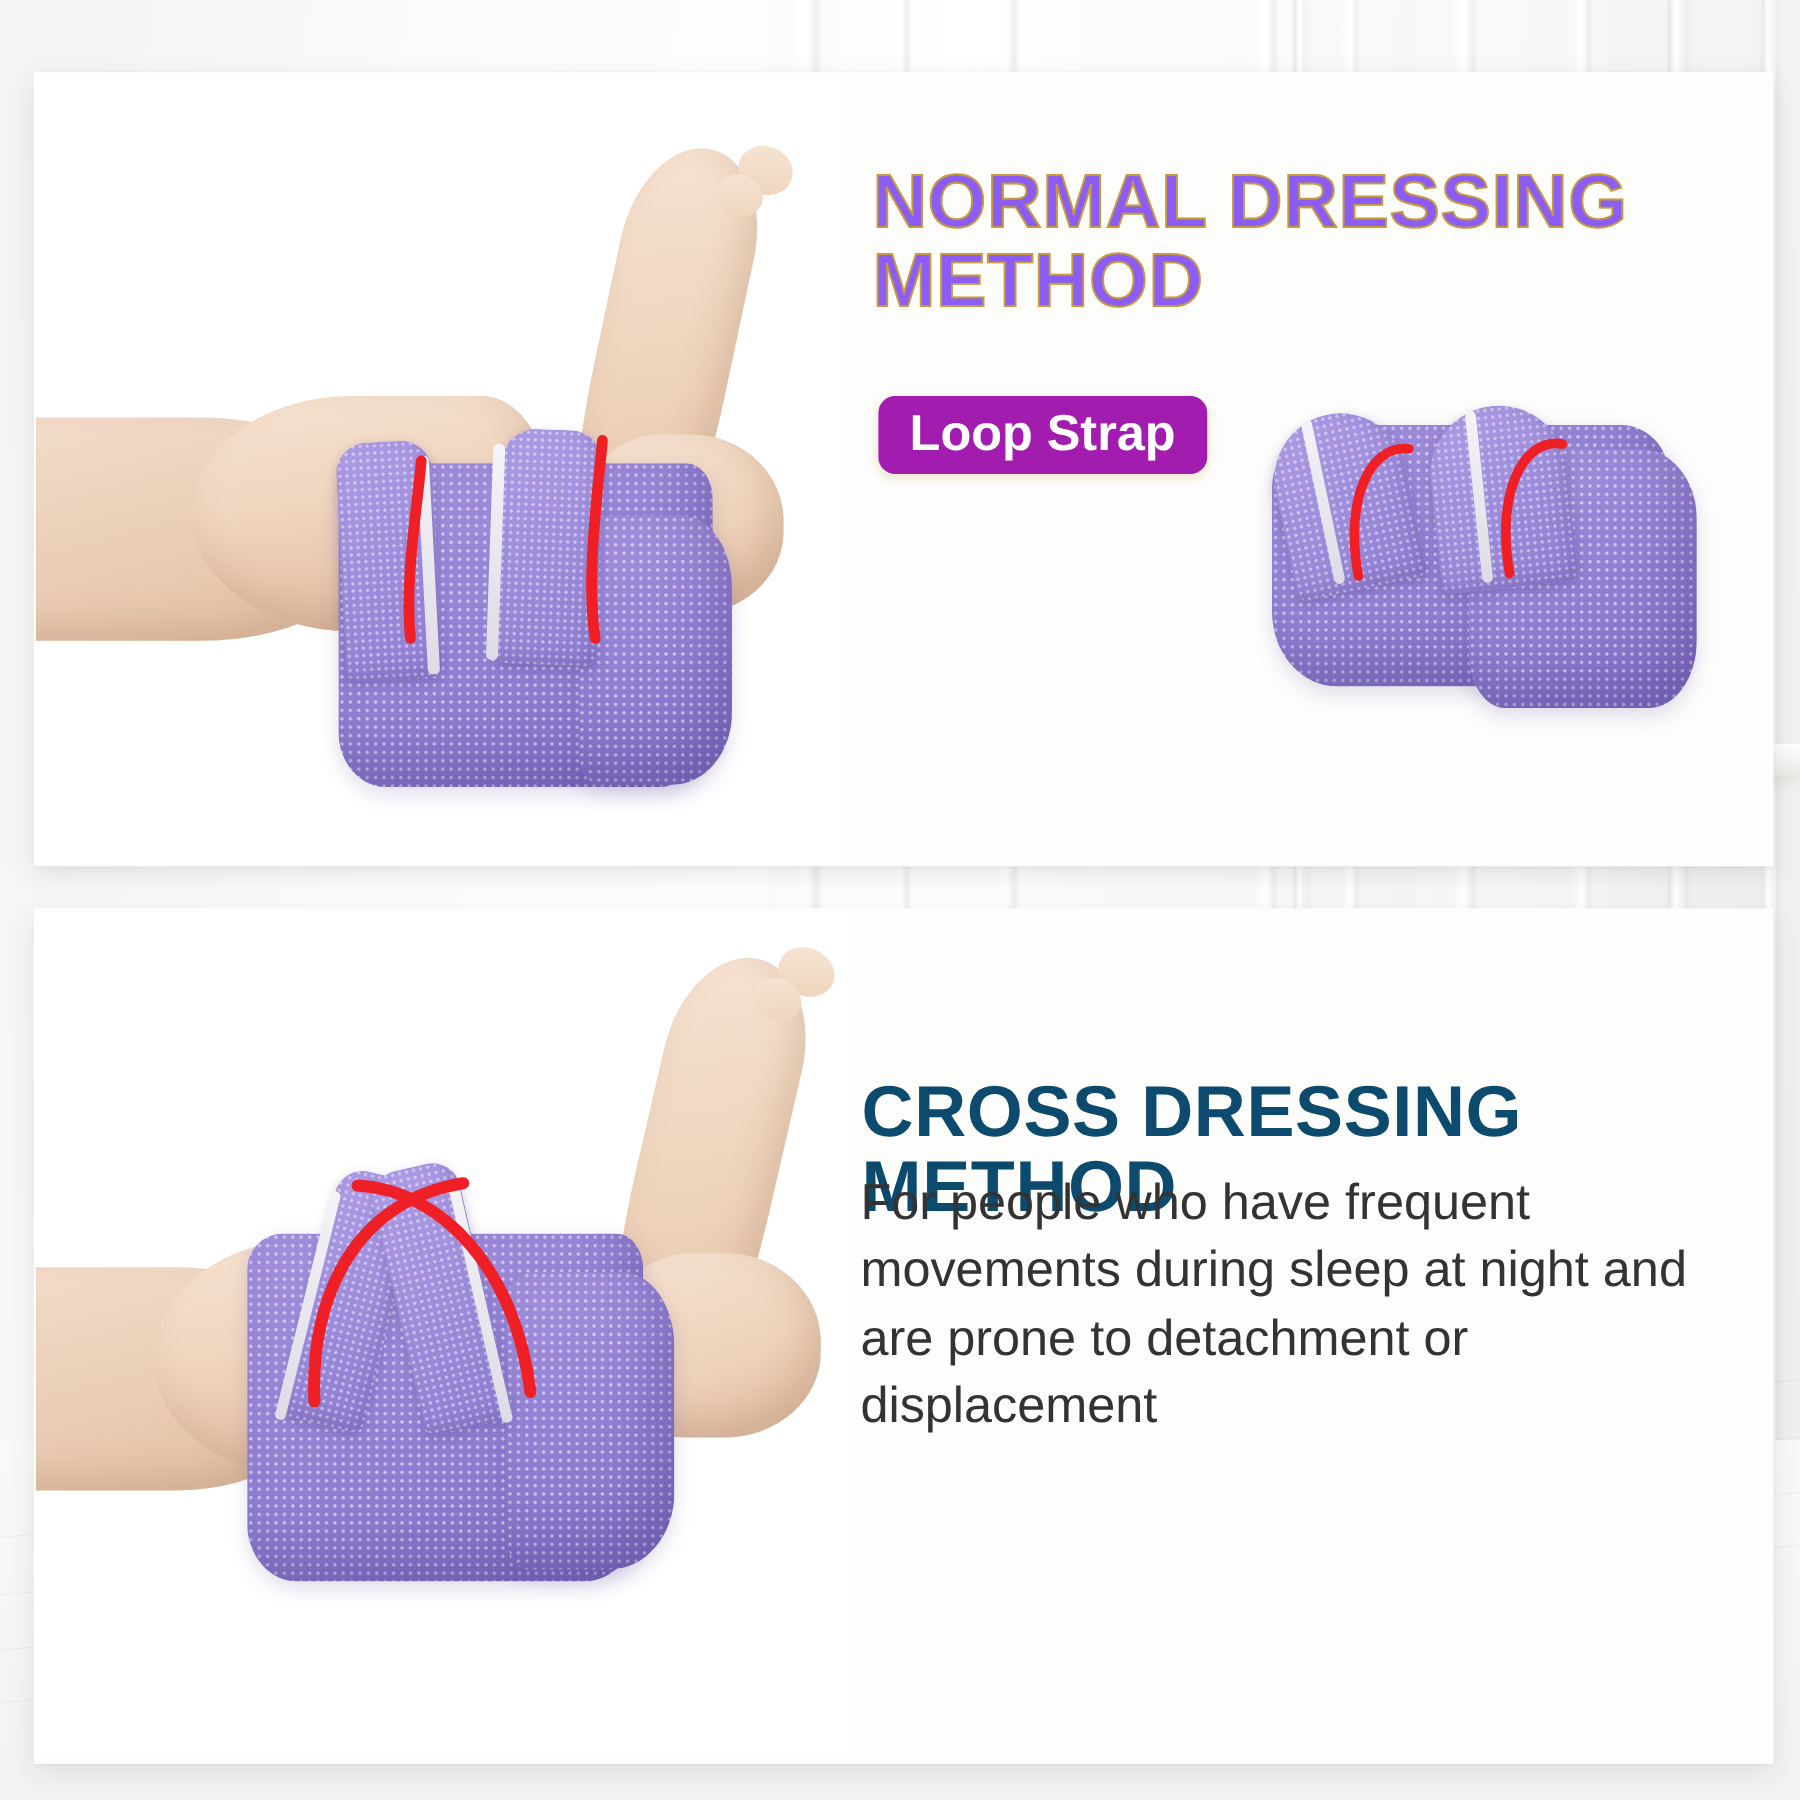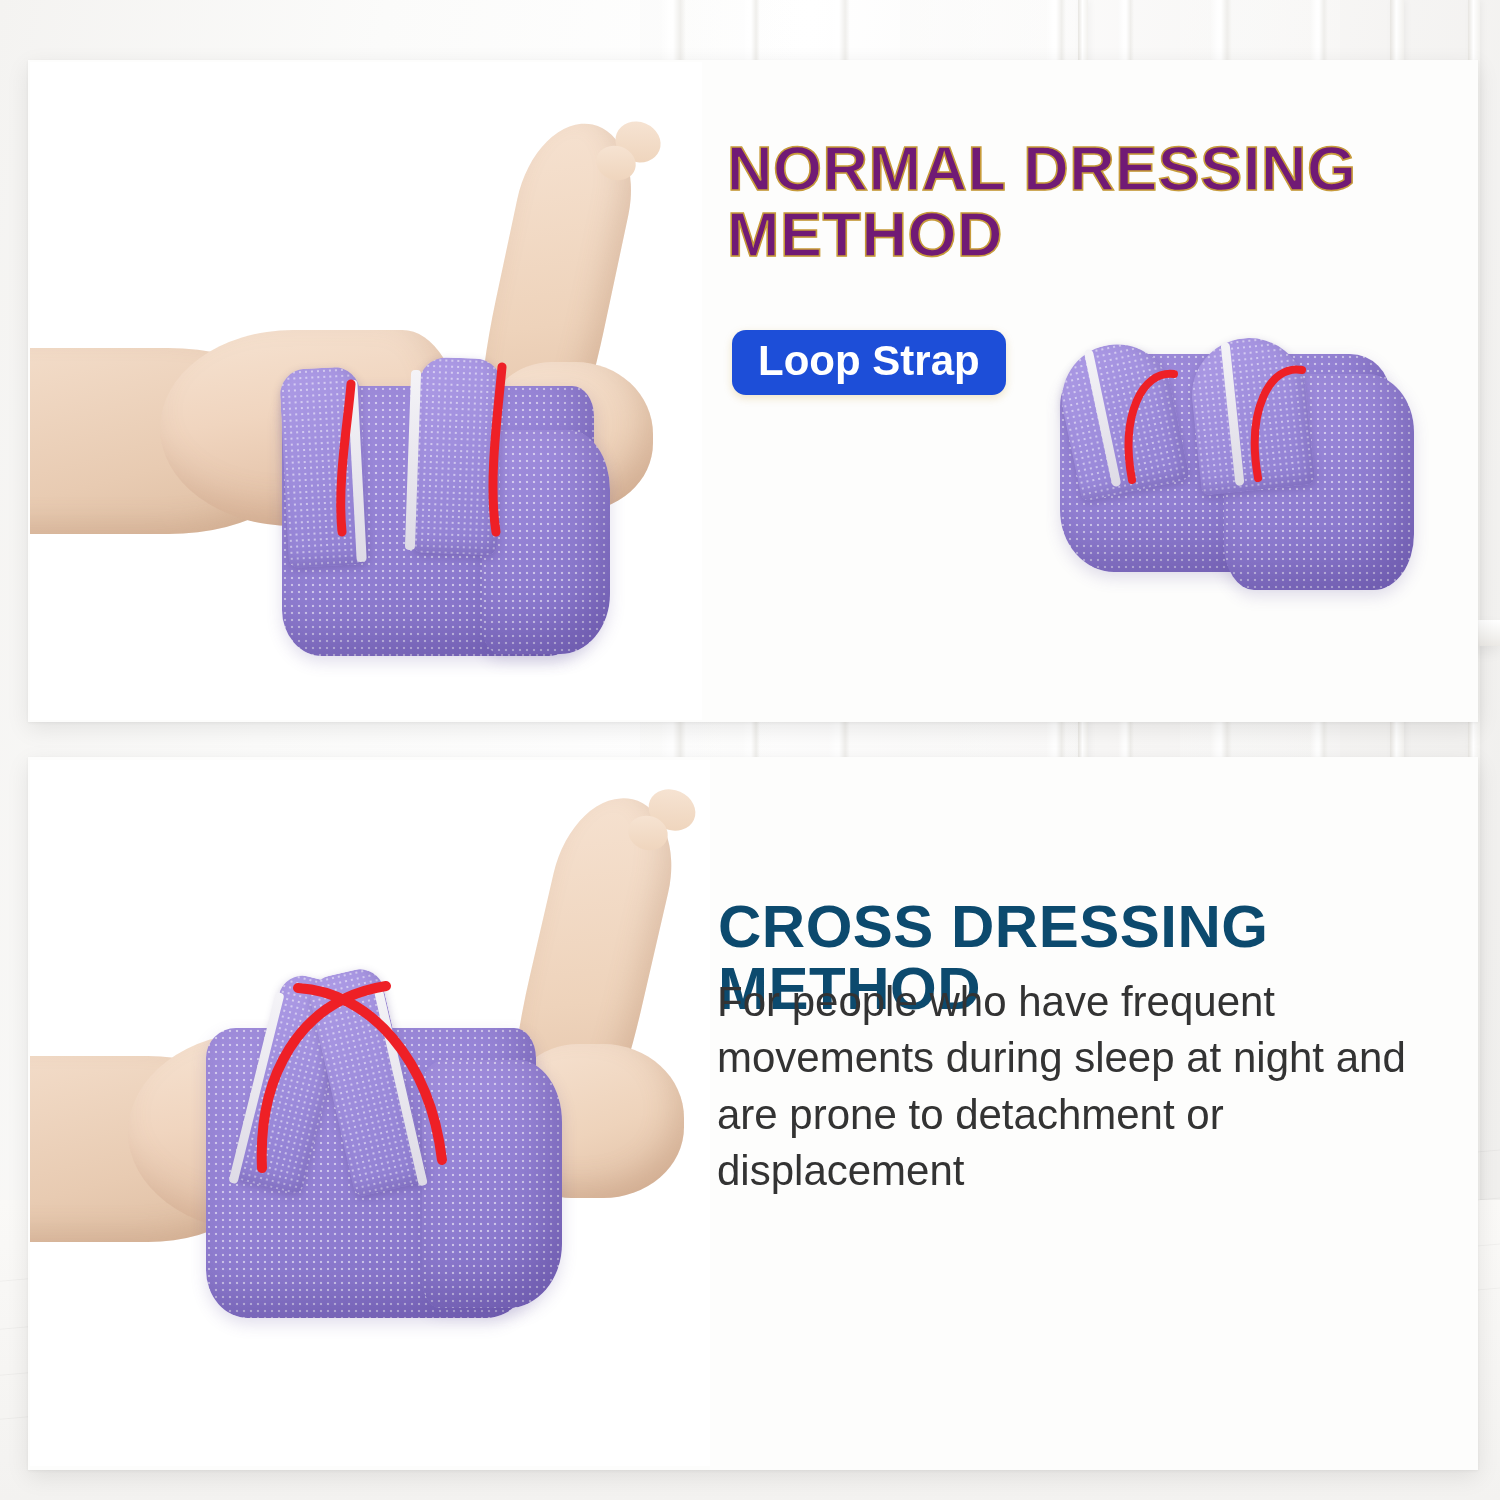--- a/index.html
+++ b/index.html
@@ -60,31 +60,31 @@
       box-shadow:0 3px 9px rgba(70,50,120,.26), inset -5px -6px 14px rgba(70,50,120,.2);}
   .strap-edge{position:absolute;background:linear-gradient(180deg,#f4f3f7,#dedbe6);border-radius:4px;}
 
   svg.overlay{position:absolute;inset:0;width:100%;height:100%;}
 
   
   .headline{position:absolute;font-weight:bold;letter-spacing:.5px;line-height:1.04;
       white-space:pre-line;}
   #headline-normal{
       left:727px;top:136px;width:700px;
-      font-size:63px;color:#701a75;
+      font-size:63px;color:#8b5cf6;
       -webkit-text-stroke:1.6px #c79b3a;
       text-shadow:0 1px 0 rgba(180,140,50,.25);
       font-stretch:condensed;}
   #headline-cross{
       left:718px;top:848px;width:700px;
       font-size:60px;color:#0c4a6e;
       font-stretch:condensed;margin-top:48px;}
 
   #badge-loop{position:absolute;left:732px;top:330px;
-      background:#1d4ed8;border-radius:14px;
+      background:#a21caf;border-radius:14px;
       padding:10px 26px 13px;
       color:#ffffff;font-size:42px;font-weight:bold;line-height:1;
       box-shadow:0 3px 9px rgba(180,130,10,.22);}
 
   #body-cross{position:absolute;left:717px;top:974px;width:740px;
       font-size:42px;line-height:1.34;color:#333333;font-stretch:condensed;}
 </style>
 </head>
 <body>
 

